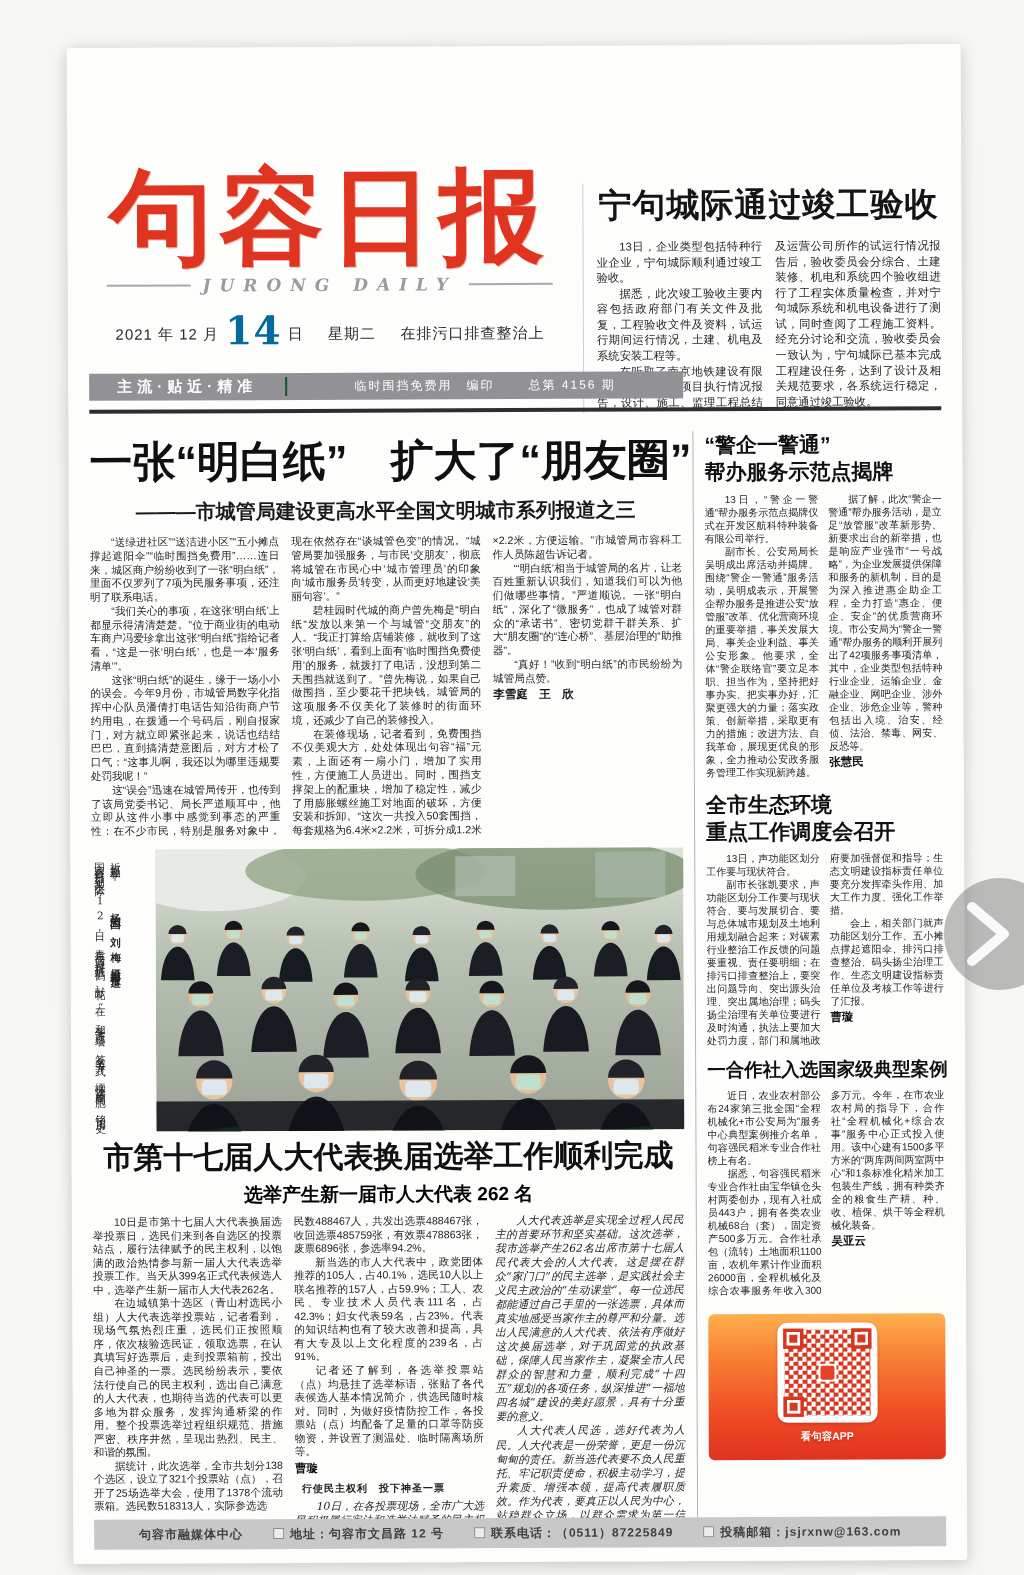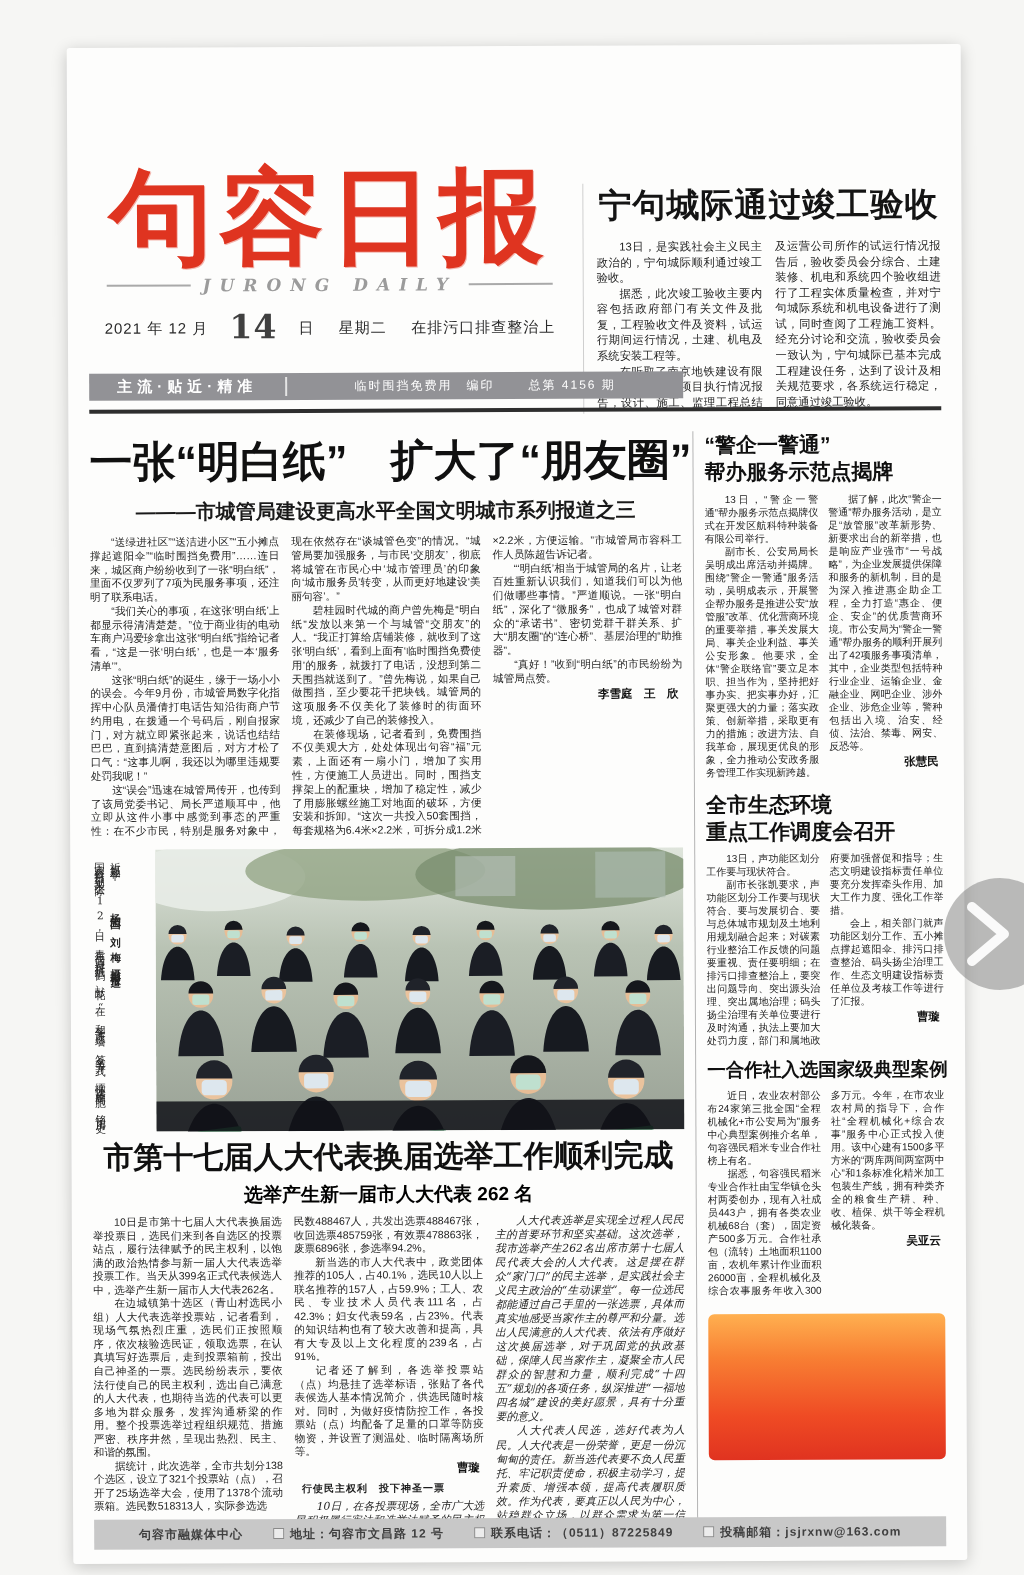--- a/index.html
+++ b/index.html
@@ -21,39 +21,39 @@
   .paper-title{
     font-family:"DejaVu Serif","Liberation Serif",serif;font-weight:bold;
     font-size:104px;line-height:1.04;color:#df3420;letter-spacing:6px;white-space:nowrap;
     text-shadow:1px 1px 0 rgba(223,52,32,.35);
   }
   .en-line{display:flex;align-items:center;gap:12px;margin:4px 18px 0 18px;color:#9b9b9b;}
   .en-line:before,.en-line:after{content:"";flex:1;height:2px;background:#a9a9a9;}
   .en-name{font-family:"DejaVu Serif","Liberation Serif",serif;font-style:italic;font-weight:bold;
     font-size:17px;letter-spacing:9px;white-space:nowrap;}
   .dateline{margin-top:12px;font-size:15px;color:#2a2a2a;letter-spacing:1px;white-space:nowrap;}
-  .dateline .day{font-family:"DejaVu Serif",serif;font-weight:bold;font-size:33px;color:#404040;
-    vertical-align:-5px;margin:0 16px;}
+  .dateline .day{font-family:"DejaVu Serif",serif;font-weight:bold;font-size:39px;color:#0369a1;
+    vertical-align:-5px;margin:0 1px;}
   .dateline .sep{display:inline-block;width:14px;}
   .brandbar{
     position:absolute;left:0;top:326px;width:594px;height:27px;background:#929296;
     display:flex;align-items:center;color:#fff;
   }
   .slogan{width:196px;text-align:center;font-weight:bold;font-size:15px;letter-spacing:5px;
-    border-right:2px solid #e5e5e5;white-space:nowrap;}
+    border-right:2px solid #14532d;white-space:nowrap;}
   .pubinfo{flex:1;display:flex;justify-content:center;gap:34px;font-size:12px;letter-spacing:2px;white-space:nowrap;}
   .mast-rule{position:absolute;left:0;right:0;top:362px;height:4px;background:#2e2e2e;}
   
   .tr-art{position:absolute;left:494px;top:138px;right:0;border-left:1px solid #cfcfcf;padding-left:13px;}
   .tr-head{font-size:33px;font-weight:900;color:#141414;text-align:center;letter-spacing:1px;white-space:nowrap;}
   .tr-body{margin-top:11px;height:174px;column-count:2;column-gap:13px;column-fill:auto;
     font-size:11.3px;line-height:1.38;text-align:justify;color:#222;overflow:hidden;}
   .para{margin:0;text-indent:2em;}
   .para.flush{text-indent:0;}
-  .sig{margin:2px 4px 0 0;text-align:right;font-weight:bold;font-size:11.5px;color:#111;text-indent:0;}
+  .sig{margin:2px 4px 0 0;text-align:left;font-weight:bold;font-size:11.5px;color:#111;text-indent:0;}
   .contents{display:contents;}
   
   .main{display:flex;margin-top:14px;}
   .left-main{width:592px;}
   .sidebar{flex:1;margin-left:11px;border-left:1px solid #b4b4b4;padding-left:11px;min-width:0;}
   
   .lead-head{text-align:center;}
   .lead-h1{font-size:43px;font-weight:900;color:#101010;letter-spacing:0;white-space:nowrap;}
   .lead-h2{font-size:20px;font-weight:bold;color:#1a1a1a;margin-top:7px;white-space:nowrap;}
   .lead-body{margin-top:10px;height:306px;column-count:3;column-gap:12px;column-fill:auto;
@@ -139,21 +139,21 @@
         <span class="sep"></span>
         <span>星期二</span>
         <span class="sep"></span>
         <span>在排污口排查整治上</span>
       </div>
     </div>
 
     <div class="tr-art">
       <div class="tr-head">宁句城际通过竣工验收</div>
       <div class="tr-body">
-        <div class="contents"><p class="para">13日，是实践社会主义民主政治的，宁句城际顺利通过竣工验收。</p><p class="para">据悉，此次竣工验收主要内容包括政府部门有关文件及批复，工程验收文件及资料，试运行期间运行情况，土建、机电及系统安装工程等。</p><p class="para">在听取了南京地铁建设有限责任公司所作的项目执行情况报告，设计、施工、监理工程总结及运营公司所作的试运行情况报告后，验收委员会分综合、土建装修、机电和系统四个验收组进行了工程实体质量检查，并对宁句城际系统和机电设备进行了测试，同时查阅了工程施工资料。经充分讨论和交流，验收委员会一致认为，宁句城际已基本完成工程建设任务，达到了设计及相关规范要求，各系统运行稳定，同意通过竣工验收。</p></div>
+        <div class="contents"><p class="para">13日，企业类型包括特种行业企业，宁句城际顺利通过竣工验收。</p><p class="para">据悉，此次竣工验收主要内容包括政府部门有关文件及批复，工程验收文件及资料，试运行期间运行情况，土建、机电及系统安装工程等。</p><p class="para">在听取了南京地铁建设有限责任公司所作的项目执行情况报告，设计、施工、监理工程总结及运营公司所作的试运行情况报告后，验收委员会分综合、土建装修、机电和系统四个验收组进行了工程实体质量检查，并对宁句城际系统和机电设备进行了测试，同时查阅了工程施工资料。经充分讨论和交流，验收委员会一致认为，宁句城际已基本完成工程建设任务，达到了设计及相关规范要求，各系统运行稳定，同意通过竣工验收。</p></div>
         
       </div>
     </div>
 
     <div class="brandbar">
       <div class="slogan">主流·贴近·精准</div>
       <div class="pubinfo">
         <span>临时围挡免费用　编印</span>
         <span>总第 4156 期</span>
       </div>
@@ -282,20 +282,31 @@
 
       <div class="sb-art">
         <div class="sb-h small">一合作社入选国家级典型案例</div>
         <div class="sb-body h-coop">
           <div class="contents"><p class="para">近日，农业农村部公布24家第三批全国“全程机械化+市公安局为”服务中心典型案例推介名单，句容强民稻米专业合作社榜上有名。</p><p class="para">据悉，句容强民稻米专业合作社由宝华镇仓头村两委创办，现有入社成员443户，拥有各类农业机械68台（套），固定资产500多万元。合作社承包（流转）土地面积1100亩，农机年累计作业面积26000亩，全程机械化及综合农事服务年收入300多万元。今年，在市农业农村局的指导下，合作社“全程机械化+综合农事”服务中心正式投入使用。该中心建有1500多平方米的“两库两间两室两中心”和1条标准化精米加工包装生产线，拥有种类齐全的粮食生产耕、种、收、植保、烘干等全程机械化装备。</p></div>
           <p class="sig">吴亚云</p>
         </div>
       </div>
 
       <div class="qr-banner">
+        <div class="qr-card">
+          <div class="qr-box">
+            <div class="qr-inner">
+              <span class="fd tl"></span>
+                <span class="fd tr"></span>
+                <span class="fd bl"></span>
+              <span class="qr-logo"></span>
+            </div>
+          </div>
+          <div class="qr-label">看句容APP</div>
+        </div>
       </div>
 
     </div>
   </div>
 
   <div class="footer">
     <span>句容市融媒体中心</span>
     <span class="fsq">地址：句容市文昌路 12 号</span>
     <span class="fsq">联系电话：（0511）87225849</span>
     <span class="fsq">投稿邮箱：jsjrxnw@163.com</span>

